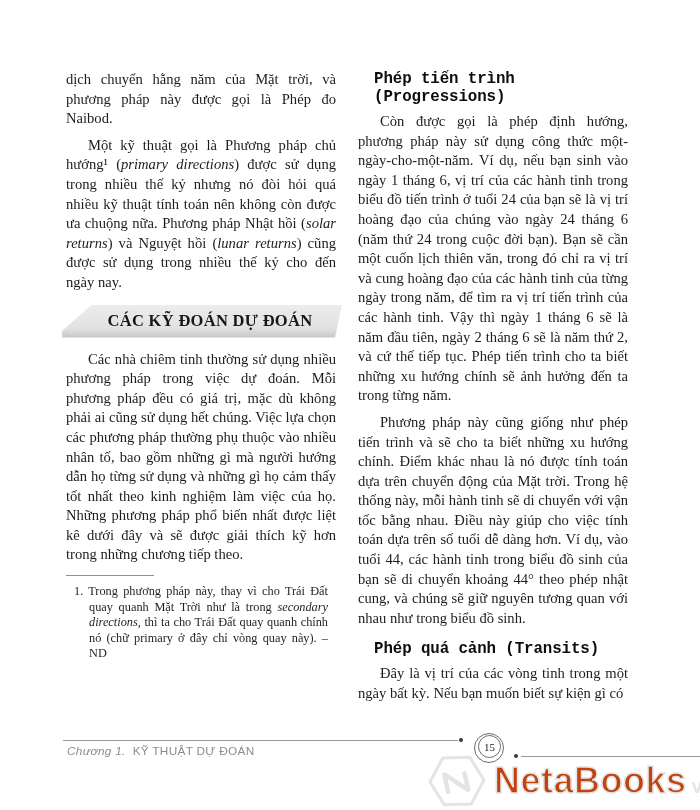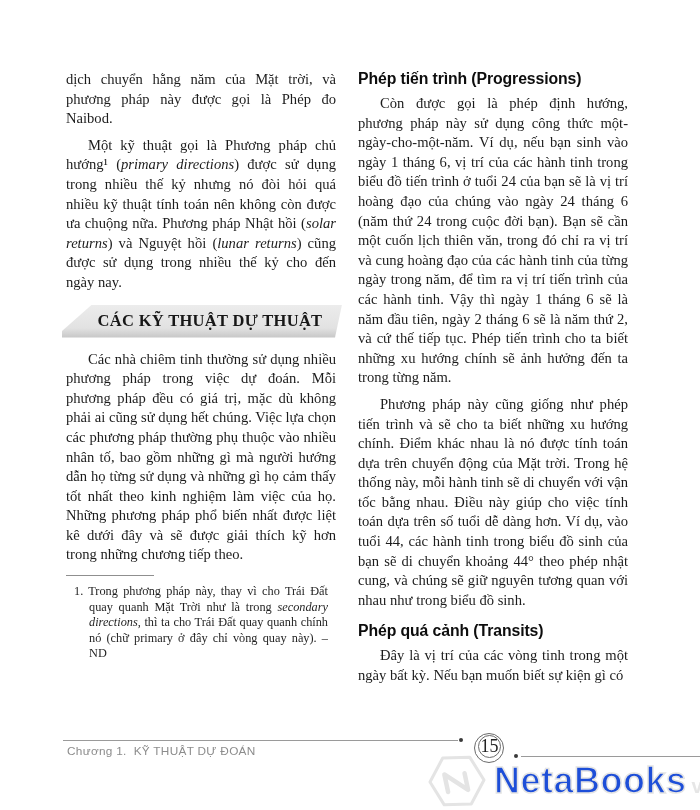--- a/index.html
+++ b/index.html
@@ -18,54 +18,54 @@
     background:linear-gradient(180deg,#ececec 0%, #e2e2e2 70%, #c6c6c6 100%);
     clip-path:polygon(30px 0, 100% 0, calc(100% - 7px) 100%, 0 100%, 0 80%);
     display:flex; align-items:center; justify-content:center;
   }
   .banner-text { font-weight:bold; font-size:16.5px; letter-spacing:0.3px; color:#171717; padding-left:16px; }
 
   .fn-sep { width:88px; height:1px; background:#8f8f8f; margin:10px 0 7px 0; }
   .footnote { font-size:12.3px; line-height:15.6px; text-align:justify; padding-left:15px; text-indent:-15px; color:#1f1f1f; margin:8px; }
   .footnote i { font-style:italic; }
 
-  h3.sec { margin:0 0 6px 0; font-family:Liberation Sans, sans-serif; font-size:15.8px; font-weight:bold; color:#0d0d0d; letter-spacing:-0.1px; }
+  h3.sec { margin:0 0 6px 16px; font-family:Liberation Mono, monospace; font-size:15.8px; font-weight:bold; color:#0d0d0d; letter-spacing:-0.1px; }
   h3.sec.gap { margin-top:12px; }
 
   
   .rule-left  { position:absolute; left:63px;  top:740px; width:395px; height:1px; background:#9a9a9a; }
   .dot-left   { position:absolute; left:459px; top:738px; width:4px; height:4px; border-radius:50%; background:#3a3a3a; }
   .pg-outer   { position:absolute; left:474px; top:733px; width:30px; height:30px; border:1.3px solid #6b6b6b; border-radius:50%; box-sizing:border-box; }
   .pg-inner   { position:absolute; left:478px; top:735px; width:23px; height:23px; border:1px solid #6b6b6b; border-radius:50%; box-sizing:border-box;
-                display:flex; align-items:center; justify-content:center; font-size:18px; color:#222; background:#fff; }
+                display:flex; align-items:center; justify-content:center; font-size:11px; color:#222; background:#fff; }
   .dot-right  { position:absolute; left:514px; top:754px; width:4px; height:4px; border-radius:50%; background:#3a3a3a; }
   .rule-right { position:absolute; left:521px; top:756px; width:179px; height:1px; background:#9a9a9a; }
   .footer-text { position:absolute; left:67px; top:744px; font-family:"Liberation Sans", sans-serif; font-size:11.8px; color:#8c8c8c; letter-spacing:0.3px; white-space:nowrap; }
-  .footer-text .chap { margin-right:7px; }
+  .footer-text .chap { font-style:italic; margin-right:7px; }
 
   
   .watermark { position:absolute; left:424px; top:750px; width:276px; height:62px; display:flex; align-items:center; pointer-events:none; }
   .wm-logo { flex:0 0 auto; }
   .wm-text { font-family:"Liberation Sans", sans-serif; font-weight:bold; font-size:36px; line-height:1;
-             color:#1d4ed8; -webkit-text-stroke:1.5px #e4e4e4; letter-spacing:0.5px; margin-left:4px; }
+             color:#c2410c; -webkit-text-stroke:1.5px #e4e4e4; letter-spacing:0.5px; margin-left:4px; }
   .wm-vn   { font-family:"Liberation Sans", sans-serif; font-weight:bold; font-size:20px; color:#e6e6e6; margin-left:5px; align-self:center; padding-top:10px; }
 </style>
 </head>
 <body>
 
 <div class="page">
 
   <div class="columns">
 
     <div class="col">
       <p class="body"><span>dịch chuyển hằng năm của Mặt trời, và phương pháp này được gọi là Phép đo Naibod.</span></p>
       <p class="body indent"><span>Một kỹ thuật gọi là Phương pháp chủ hướng¹ (</span><i>primary directions</i><span>) được sử dụng trong nhiều thế kỷ nhưng nó đòi hỏi quá nhiều kỹ thuật tính toán nên không còn được ưa chuộng nữa. Phương pháp Nhật hồi (</span><i>solar returns</i><span>) và Nguyệt hồi (</span><i>lunar returns</i><span>) cũng được sử dụng trong nhiều thế kỷ cho đến ngày nay.</span></p>
 
       <div class="banner">
-        <span class="banner-text">CÁC KỸ THUẬT DỰ THUẬT</span>
+        <span class="banner-text">CÁC KỸ ĐOÁN DỰ ĐOÁN</span>
       </div>
 
       <p class="body indent"><span>Các nhà chiêm tinh thường sử dụng nhiều phương pháp trong việc dự đoán. Mỗi phương pháp đều có giá trị, mặc dù không phải ai cũng sử dụng hết chúng. Việc lựa chọn các phương pháp thường phụ thuộc vào nhiều nhân tố, bao gồm những gì mà người hướng dẫn họ từng sử dụng và những gì họ cảm thấy tốt nhất theo kinh nghiệm làm việc của họ. Những phương pháp phổ biến nhất được liệt kê dưới đây và sẽ được giải thích kỹ hơn trong những chương tiếp theo.</span></p>
 
       <div class="fn-sep"></div>
       <p class="footnote"><span>1. Trong phương pháp này, thay vì cho Trái Đất quay quanh Mặt Trời như là trong </span><i>secondary directions</i><span>, thì ta cho Trái Đất quay quanh chính nó (chữ primary ở đây chỉ vòng quay này). – ND</span></p>
     </div>
 
     <div class="col">
       <h3 class="sec">Phép tiến trình (Progressions)</h3>

